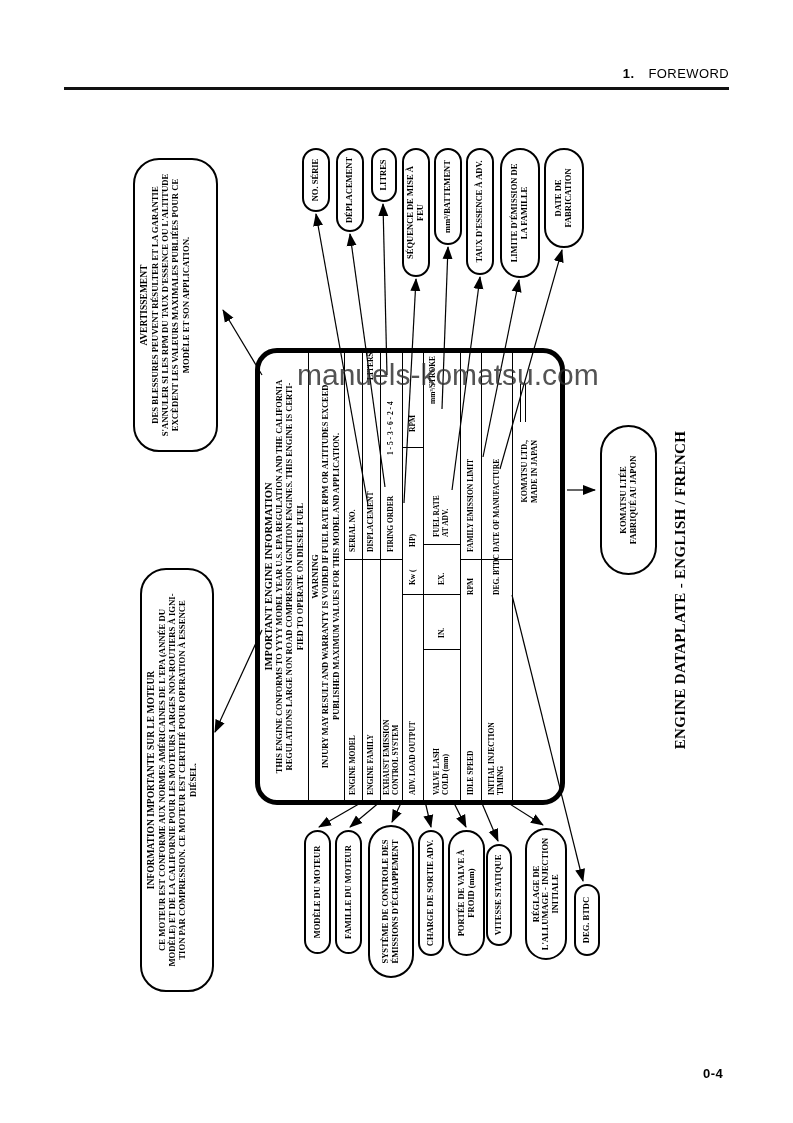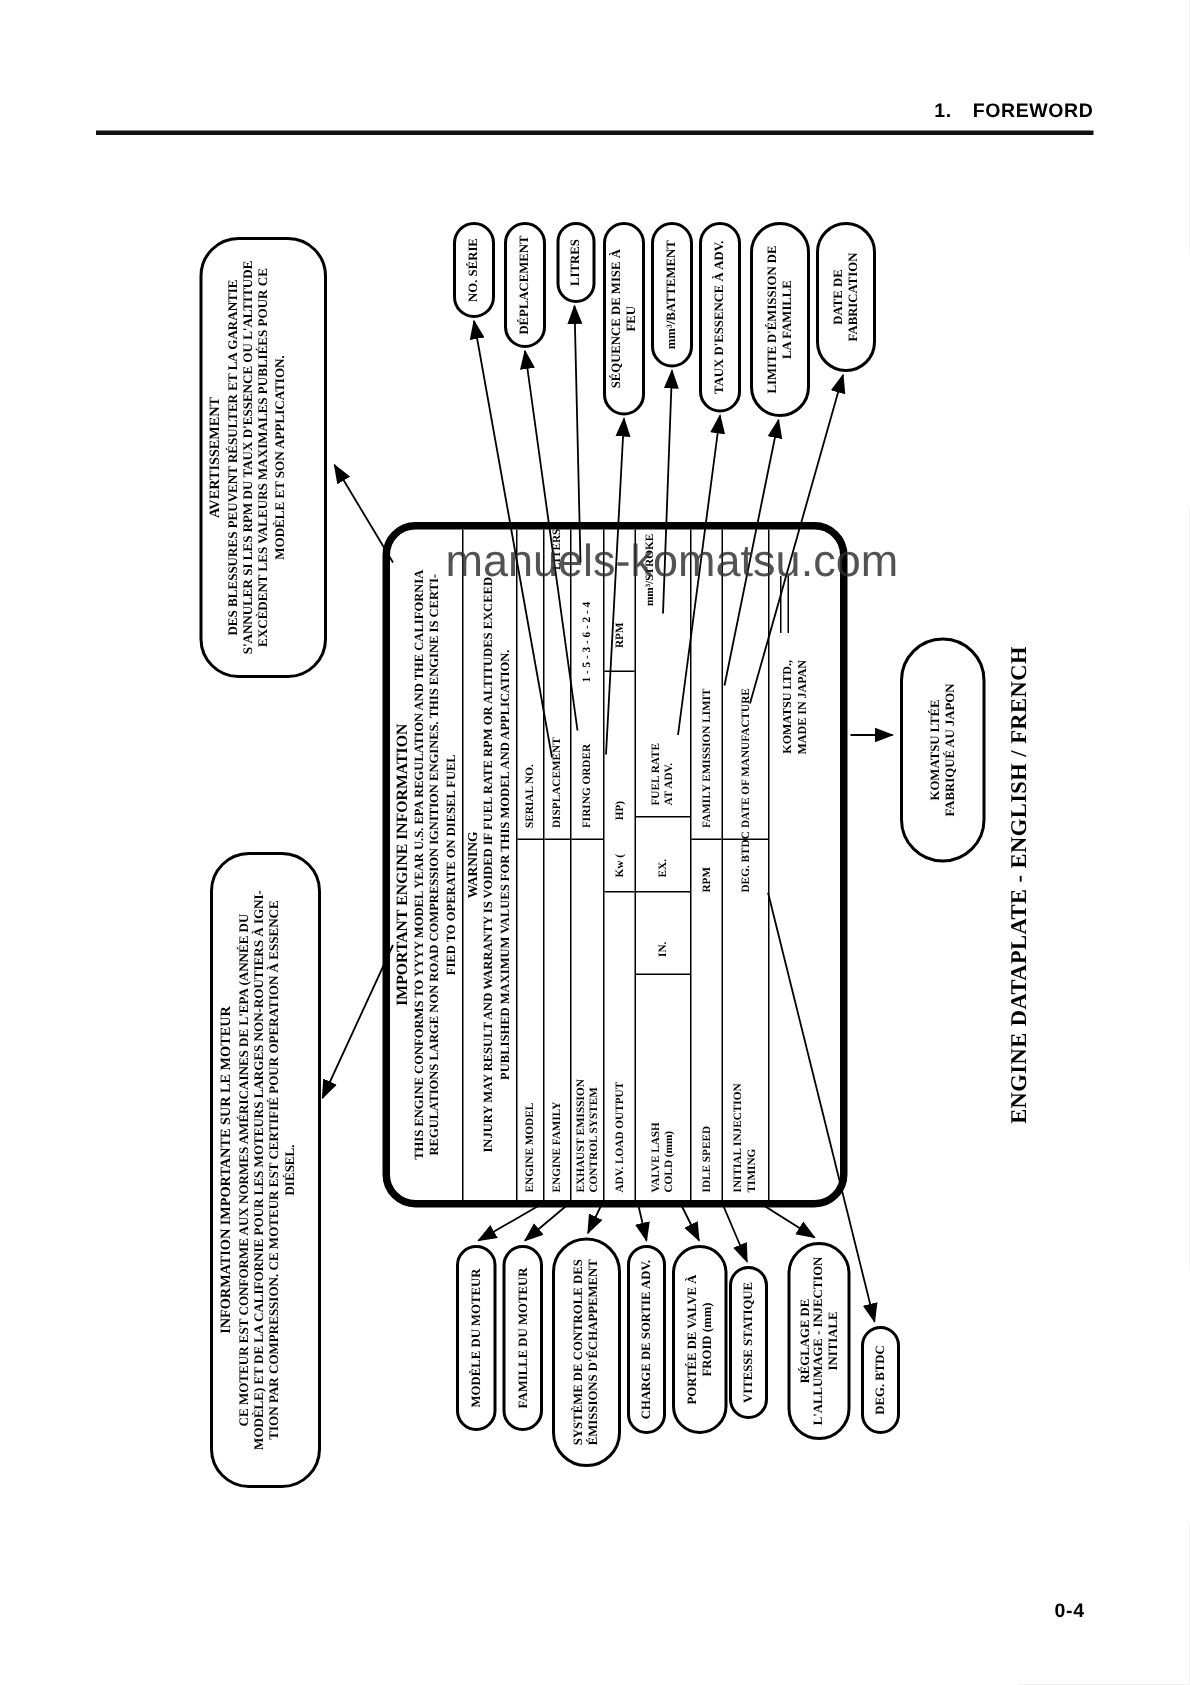--- a/index.html
+++ b/index.html
@@ -2,21 +2,21 @@
 <html><head>
 <meta charset="utf-8">
 <style>
   html,body{margin:0;padding:0;background:#e8e8e8;}
   .page{position:relative;width:793px;height:1123px;background:#fff;overflow:hidden;
         font-family:"Liberation Serif",serif;color:#000;}
   
   .hdr{position:absolute;top:66px;right:64px;font-family:"Liberation Sans",sans-serif;
        font-size:13px;letter-spacing:.4px;}
   .hdr .num{font-weight:bold;margin-right:14px;}
-  .hdr .ttl{font-weight:bold;}
+  .hdr .ttl{font-weight:normal;}
   .hdr-rule{position:absolute;left:64px;right:64px;top:87px;height:2.6px;background:#111;}
   .pageno{position:absolute;left:703px;top:1066px;font-family:"Liberation Sans",sans-serif;
           font-size:13px;font-weight:bold;letter-spacing:.5px;}
   .wmark{position:absolute;left:297px;top:358px;z-index:50;font-family:"Liberation Sans",sans-serif;
          font-size:30px;color:#2e2e2e;opacity:.82;letter-spacing:0;}
   
   .diagram{position:absolute;left:130px;top:140px;width:860px;height:590px;
            transform-origin:0 0;transform:translate(0,860px) rotate(-90deg);}
   .leads{position:absolute;left:0;top:0;z-index:5;}
   

